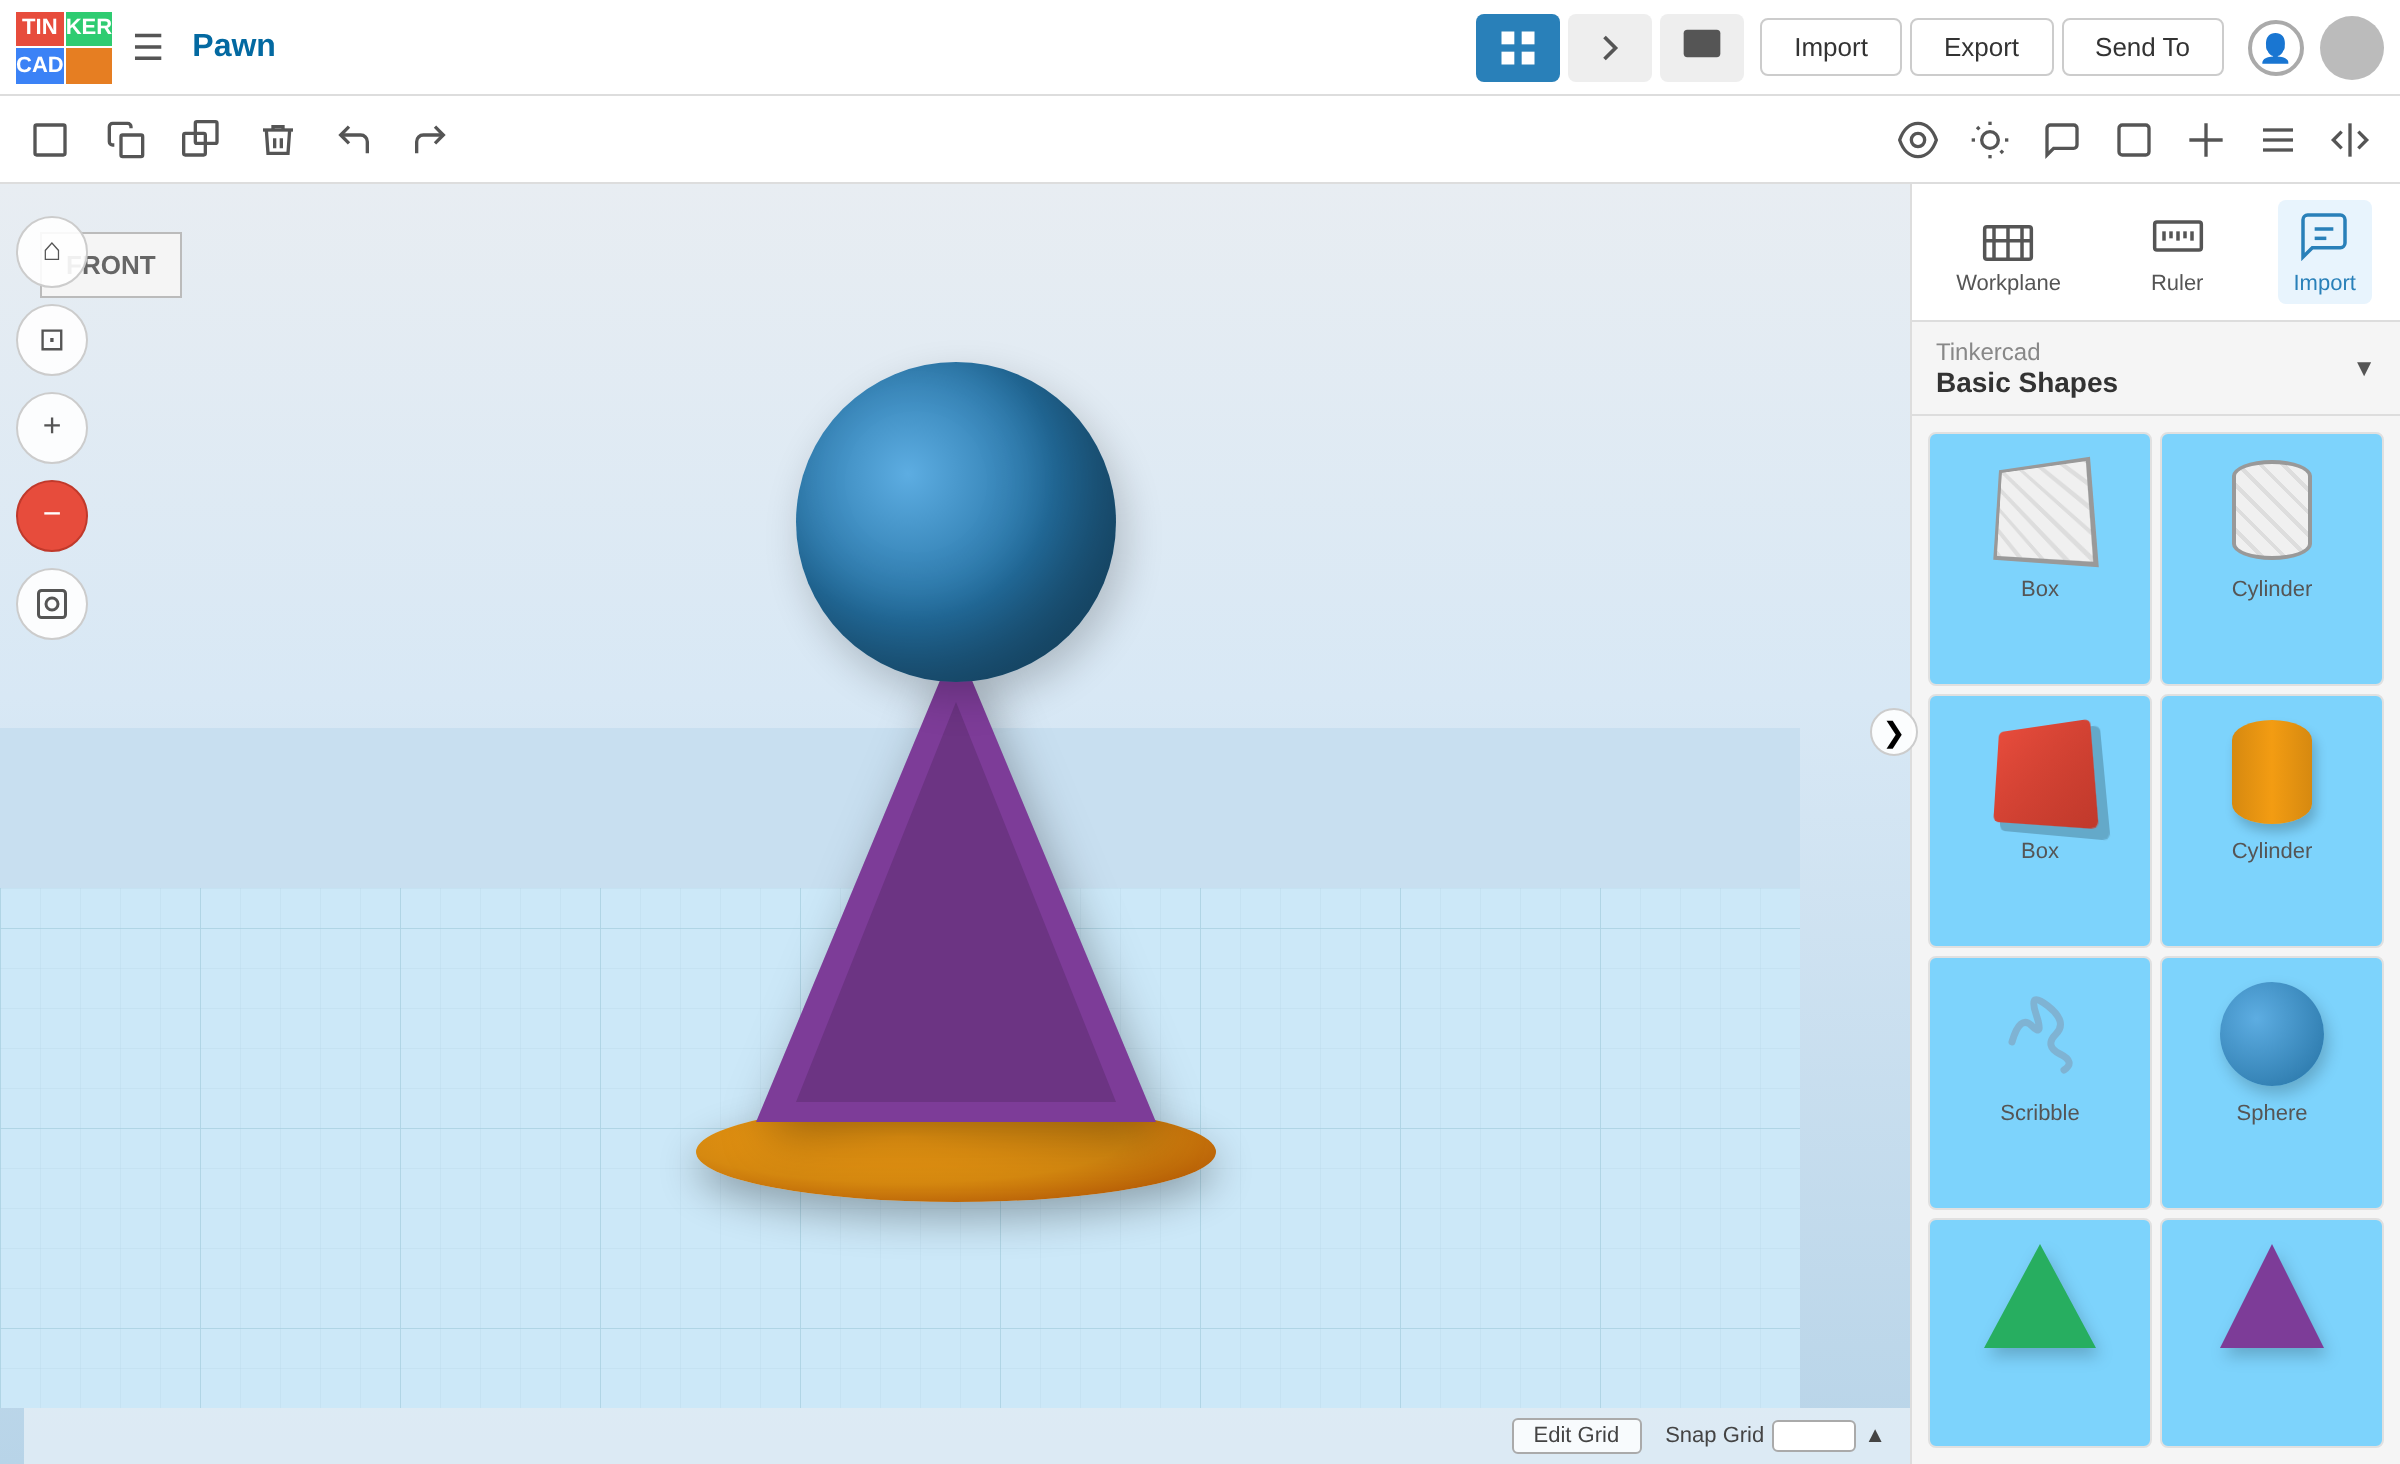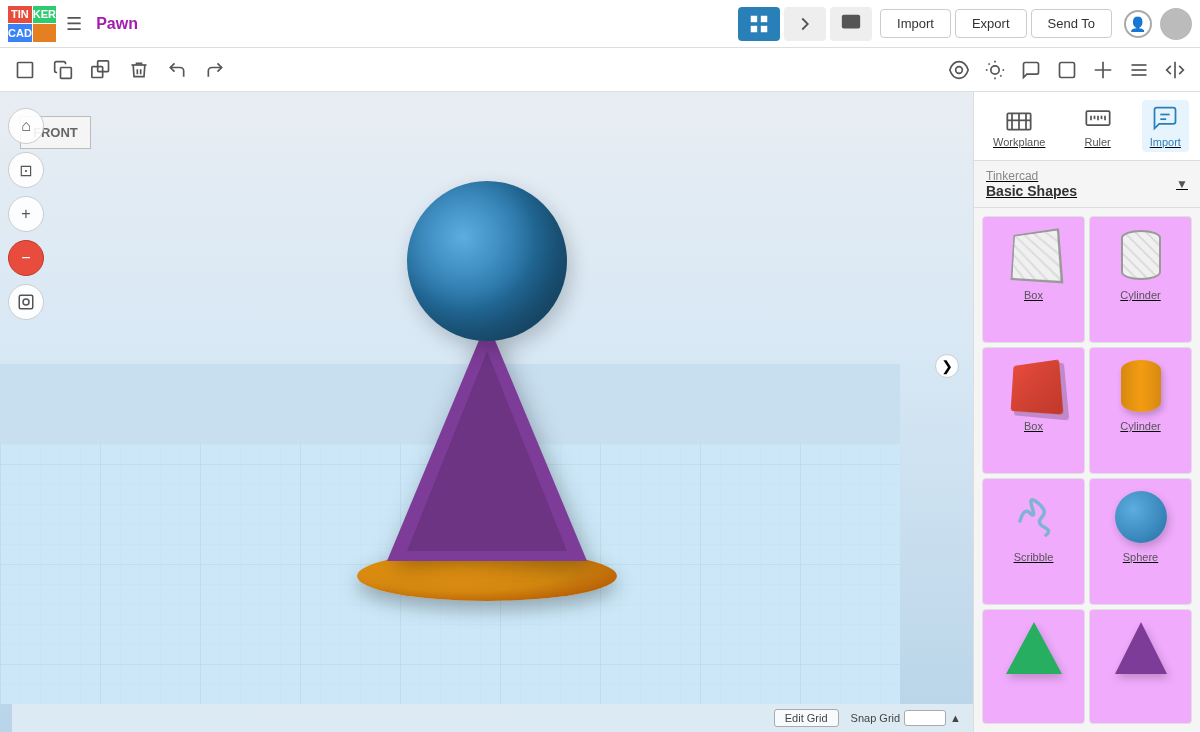--- a/index.html
+++ b/index.html
@@ -14,21 +14,21 @@
       width: 48px; height: 36px; margin-right: 10px;
       display: grid; grid-template-columns: 1fr 1fr; grid-template-rows: 1fr 1fr;
       gap: 1px; flex-shrink: 0;
     }
     .logo-cell { display: flex; align-items: center; justify-content: center; font-size: 11px; font-weight: bold; color: #fff; }
     .logo-tin { background: #e74c3c; }
     .logo-ker { background: #2ecc71; }
     .logo-cad-1 { background: #3b82f6; }
     .logo-cad-2 { background: #e67e22; }
 
-    #project-name { font-size: 16px; font-weight: bold; color: #a21caf; margin-left: 8px; }
+    #project-name { font-size: 16px; font-weight: bold; color: #0369a1; margin-left: 8px; }
     #topbar-spacer { flex: 1; }
 
     #topbar-tabs { display: flex; gap: 4px; margin-right: 8px; }
     .topbar-tab {
       padding: 6px 10px; border-radius: 4px; cursor: pointer;
       display: flex; align-items: center; justify-content: center;
     }
     .topbar-tab.active { background: #2980b9; }
     .topbar-tab svg { width: 22px; height: 22px; }
 
@@ -132,22 +132,22 @@
     }
     .bottom-btn {
       padding: 2px 10px; border: 1px solid #aaa; border-radius: 3px;
       background: rgba(255,255,255,0.8); font-size: 11px; cursor: pointer; color: #444;
     }
     #snap-grid { display: flex; align-items: center; gap: 4px; font-size: 11px; color: #444; }
     .snap-input { width: 36px; border: 1px solid #aaa; border-radius: 3px; padding: 1px 20px; font-size: 11px; }
 
     
     #right-panel {
-      width: 227px; background: #f5f5f5; border-left: 1px solid #ddd;
-      display: flex; flex-direction: column; overflow: hidden; text-decoration: underline;
+      width: 245px; background: #f5f5f5; border-left: 1px solid #ddd;
+      display: flex; flex-direction: column; overflow: hidden;
     }
 
     
     #right-panel-icons {
       display: flex; align-items: center; justify-content: space-around;
       background: #fff; border-bottom: 1px solid #ddd; padding: 8px 0;
     }
     .rp-icon-btn {
       display: flex; flex-direction: column; align-items: center; gap: 4px;
       cursor: pointer; padding: 4px 8px; border-radius: 4px;
@@ -164,21 +164,21 @@
     #shapes-title { font-size: 14px; font-weight: bold; color: #333; }
     #shapes-dropdown { cursor: pointer; font-size: 12px; color: #555; }
 
     
     #shapes-grid {
       flex: 1; overflow-y: auto; padding: 8px;
       display: grid; grid-template-columns: 1fr 1fr; gap: 4px;
     }
     .shape-item {
       display: flex; flex-direction: column; align-items: center;
-      padding: 8px 4px; cursor: pointer; border-radius: 4px; background: #f0abfc;
+      padding: 8px 4px; cursor: pointer; border-radius: 4px; background: #7dd3fc;
       border: 1px solid #e0e0e0;
     }
     .shape-label { font-size: 11px; color: #555; margin-top: 4px; }
 
     
     .shape-visual { width: 60px; height: 60px; position: relative; display: flex; align-items: center; justify-content: center; }
 
     
     .shape-box-hatch {
       width: 50px; height: 50px;

